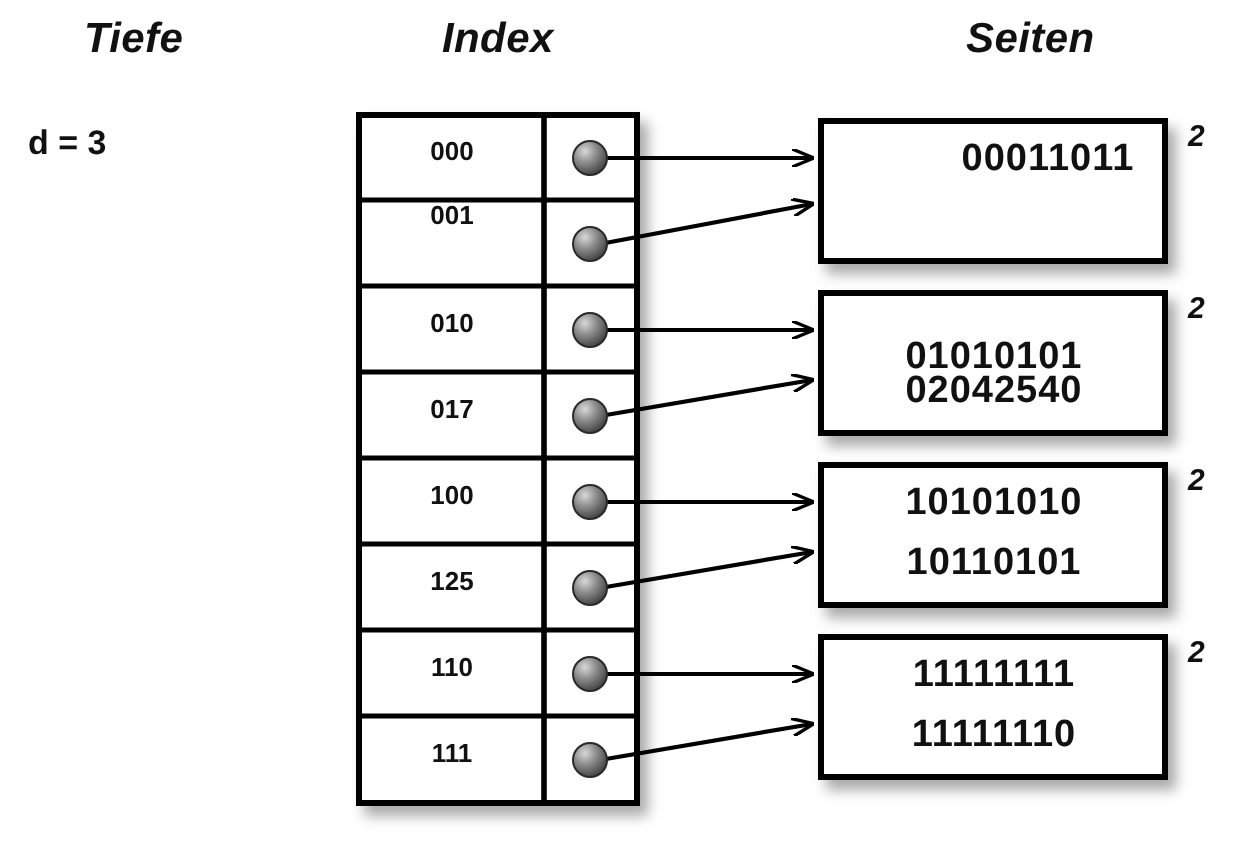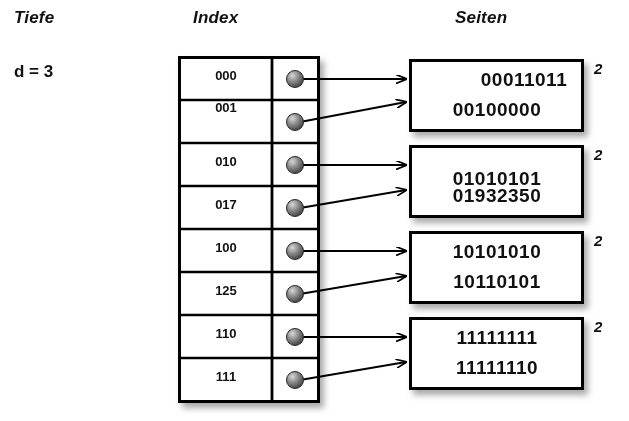--- a/index.html
+++ b/index.html
@@ -10,24 +10,25 @@
     overflow:hidden;
     position:relative;
   }
   #stage{position:absolute;left:0;top:0;width:629px;height:421px;}
   svg.layer{position:absolute;left:0;top:0;width:629px;height:421px;}
 
   .hdr{
     position:absolute;
     font-style:italic;
     font-weight:bold;
-    font-size:17px;
+    font-size:21px;
     color:#111111;
     white-space:nowrap;
     letter-spacing:0.2px;
+    margin-left:28px;
   }
   #hdr-tiefe{left:14px;top:8px;}
   #hdr-index{left:193px;top:8px;}
   #hdr-seiten{left:455px;top:8px;}
 
   #depth-value{
     position:absolute;left:14px;top:62px;
     font-size:17px;font-weight:bold;color:#111111;
     font-style:normal;white-space:nowrap;
   }
@@ -136,24 +137,23 @@
   <div class="idx-label" style="left:180px;top:68px;">000</div>
   <div class="idx-label" style="left:180px;top:100px;">001</div>
   <div class="idx-label" style="left:180px;top:154px;">010</div>
   <div class="idx-label" style="left:180px;top:197px;">017</div>
   <div class="idx-label" style="left:180px;top:240px;">100</div>
   <div class="idx-label" style="left:180px;top:283px;">125</div>
   <div class="idx-label" style="left:180px;top:326px;">110</div>
   <div class="idx-label" style="left:180px;top:369px;">111</div>
 
   <div class="page-line" style="left:410px;top:69px;padding-left:27px;">00011011</div>
-  <div class="page-line" style="left:410px;top:99px;">00100000</div>
 
   <div class="page-line" style="left:410px;top:168px;">01010101</div>
-  <div class="page-line" style="left:410px;top:185px;">01932350</div>
+  <div class="page-line" style="left:410px;top:185px;">02042540</div>
 
   <div class="page-line" style="left:410px;top:241px;">10101010</div>
   <div class="page-line" style="left:410px;top:271px;">10110101</div>
 
   <div class="page-line" style="left:410px;top:327px;">11111111</div>
   <div class="page-line" style="left:410px;top:357px;">11111110</div>
 
   <div class="cnt" style="left:594px;top:60px;">2</div>
   <div class="cnt" style="left:594px;top:146px;">2</div>
   <div class="cnt" style="left:594px;top:232px;">2</div>

